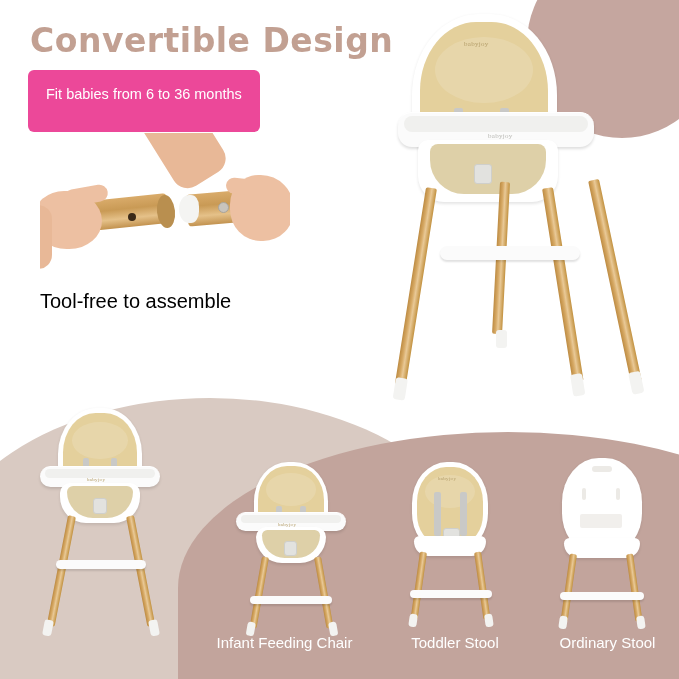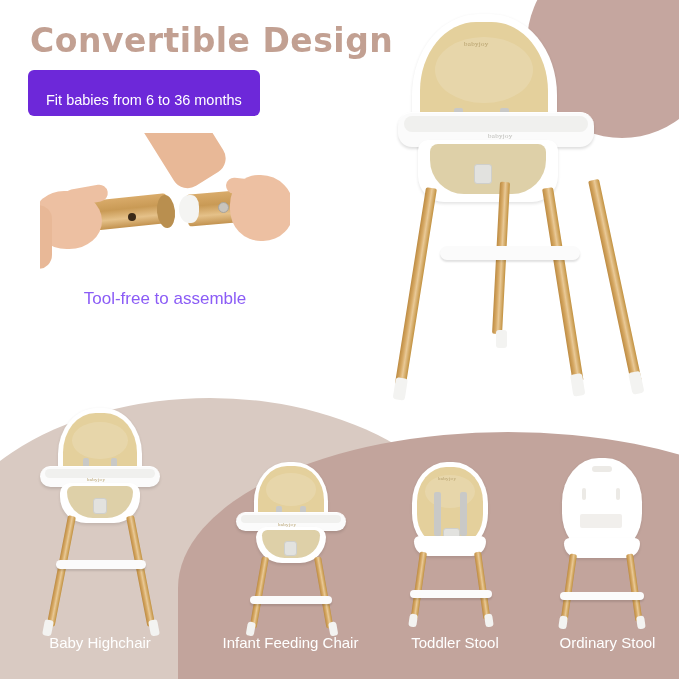--- a/index.html
+++ b/index.html
@@ -11,36 +11,36 @@
     border-radius:50%;background:#c5a69f;}
   .bg-blob-light{position:absolute;left:-70px;top:398px;width:560px;height:300px;
     border-radius:50% 50% 0 0 / 62% 62% 0 0;background:#d9cac2;}
   .bg-blob-dark{position:absolute;left:178px;top:432px;width:660px;height:300px;
     border-radius:50% 50% 0 0 / 52% 52% 0 0;background:#c2a49c;}
 
   
   .title{position:absolute;left:30px;top:24px;font-size:33px;line-height:1;
     font-weight:bold;letter-spacing:.5px;color:#c2a092;
     font-family:"DejaVu Sans",sans-serif;white-space:nowrap;}
-  .badge{position:absolute;left:28px;top:70px;height:30px;padding:8px 18px;
-    display:flex;align-items:flex-end;border-radius:6px;background:#6d28d9;
+  .badge{position:absolute;left:28px;top:70px;height:30px;padding:16px 18px;
+    display:flex;align-items:flex-start;border-radius:6px;background:#ec4899;
     color:#ffffff;font-size:14.5px;white-space:nowrap;}
 
   
   .photo{position:absolute;left:40px;top:133px;width:250px;height:145px;
     background:#ffffff;border-radius:10px;overflow:hidden;}
   .arm{position:absolute;background:#e8b897;}
   .hand{position:absolute;background:#edc0a2;border-radius:46% 54% 50% 50%;}
   .dowel{position:absolute;background:linear-gradient(180deg,#d9ab6a 0%,#c99a55 38%,#e5c189 70%,#c2924f 100%);}
   .dowel-cap{position:absolute;background:#c9a263;border-radius:50%;}
   .tip-white{position:absolute;background:#f4f4f2;border-radius:50%;}
   .hole{position:absolute;background:#3b2a18;border-radius:50%;}
   .screw{position:absolute;background:#c8c4bd;border-radius:50%;border:1px solid #a9a49b;}
-  .caption{position:absolute;left:40px;top:288px;width:250px;text-align:center;
-    font-size:17px;line-height:1.35;color:#8b5cf6;}
+  .caption{position:absolute;left:40px;top:288px;width:250px;text-align:left;
+    font-size:20px;line-height:1.35;color:#000000;}
 
   
   .chair{position:absolute;}
   .shell{position:absolute;background:#ffffff;border-radius:46% 46% 34% 34%/48% 48% 40% 40%;
     box-shadow:0 1px 3px rgba(0,0,0,.10);}
   .cushion{position:absolute;background:#e4d09c;
     border-radius:44% 44% 32% 32%/46% 46% 38% 38%;}
   .cushion::after{content:"";position:absolute;left:12%;top:10%;width:76%;height:44%;
     border-radius:50%;background:rgba(255,255,255,.14);}
   .tray{position:absolute;background:#fbfbfb;border-radius:14px;
@@ -143,40 +143,39 @@
     <div class="logo" style="left:57px;top:69px;">babyjoy</div>
     <div class="seatbase" style="left:30px;top:75px;width:80px;height:40px;"></div>
     <div class="seatpad" style="left:37px;top:78px;width:66px;height:32px;"></div>
     <div class="buckle" style="left:63px;top:90px;width:12px;height:14px;"></div>
     <div class="leg" style="left:38px;top:108px;width:8px;height:112px;transform:rotate(11deg);"></div>
     <div class="legtip" style="left:15px;top:212px;width:9px;height:16px;transform:rotate(11deg);"></div>
     <div class="leg" style="left:96px;top:108px;width:8px;height:112px;transform:rotate(-11deg);"></div>
     <div class="legtip" style="left:118px;top:212px;width:9px;height:16px;transform:rotate(-11deg);"></div>
     <div class="foot-bar" style="left:26px;top:152px;width:90px;height:9px;"></div>
   </div>
-  <div class="vlabel" style="left:20px;top:634px;width:160px;">Baby Highchair</div>
 
   <div class="chair" style="left:228px;top:462px;width:125px;height:160px;">
     <div class="shell" style="left:26px;top:0px;width:74px;height:82px;"></div>
     <div class="cushion" style="left:30px;top:4px;width:66px;height:74px;"></div>
     <div class="strap" style="left:48px;top:44px;width:6px;height:26px;"></div>
     <div class="strap" style="left:72px;top:44px;width:6px;height:26px;"></div>
     <div class="tray" style="left:8px;top:50px;width:110px;height:18px;"></div>
     <div class="tray-lip" style="left:13px;top:53px;width:100px;height:8px;"></div>
     <div class="logo" style="left:50px;top:60px;">babyjoy</div>
     <div class="seatbase" style="left:28px;top:65px;width:70px;height:36px;"></div>
     <div class="seatpad" style="left:34px;top:68px;width:58px;height:28px;"></div>
     <div class="buckle" style="left:56px;top:79px;width:11px;height:13px;"></div>
     <div class="leg" style="left:34px;top:95px;width:7px;height:72px;transform:rotate(10deg);"></div>
     <div class="legtip" style="left:20px;top:160px;width:8px;height:14px;transform:rotate(10deg);"></div>
     <div class="leg" style="left:86px;top:95px;width:7px;height:72px;transform:rotate(-10deg);"></div>
     <div class="legtip" style="left:100px;top:160px;width:8px;height:14px;transform:rotate(-10deg);"></div>
     <div class="foot-bar" style="left:22px;top:134px;width:82px;height:8px;"></div>
   </div>
-  <div class="vlabel" style="left:198px;top:634px;width:185px;">Infant Feeding Chair</div>
+  <div class="vlabel" style="left:192px;top:634px;width:185px;">Infant Feeding Chair</div>
 
   <div class="chair" style="left:398px;top:462px;width:110px;height:160px;">
     <div class="shell" style="left:14px;top:0px;width:76px;height:86px;"></div>
     <div class="cushion" style="left:19px;top:5px;width:66px;height:76px;"></div>
     <div class="logo" style="left:40px;top:14px;">babyjoy</div>
     <div class="strap" style="left:36px;top:30px;width:7px;height:44px;"></div>
     <div class="strap" style="left:62px;top:30px;width:7px;height:44px;"></div>
     <div class="buckle" style="left:45px;top:66px;width:15px;height:13px;"></div>
     <div class="seatbase" style="left:16px;top:74px;width:72px;height:20px;border-radius:6px 6px 16px 16px;"></div>
     <div class="leg" style="left:22px;top:90px;width:7px;height:68px;transform:rotate(8deg);"></div>

